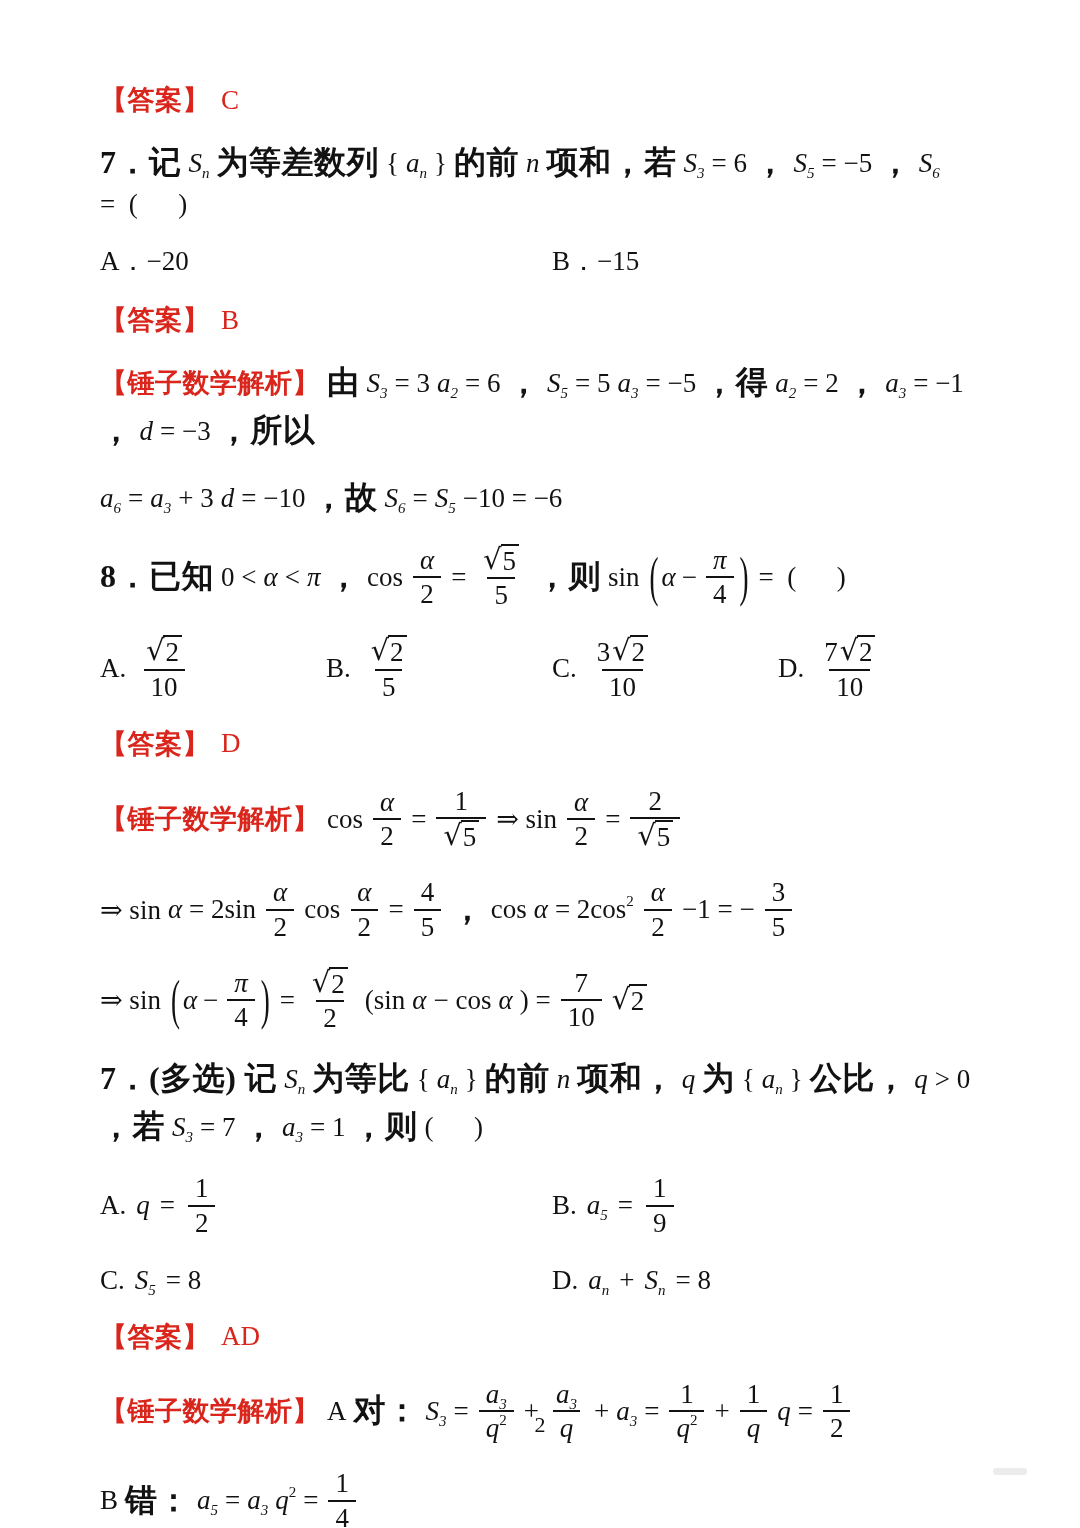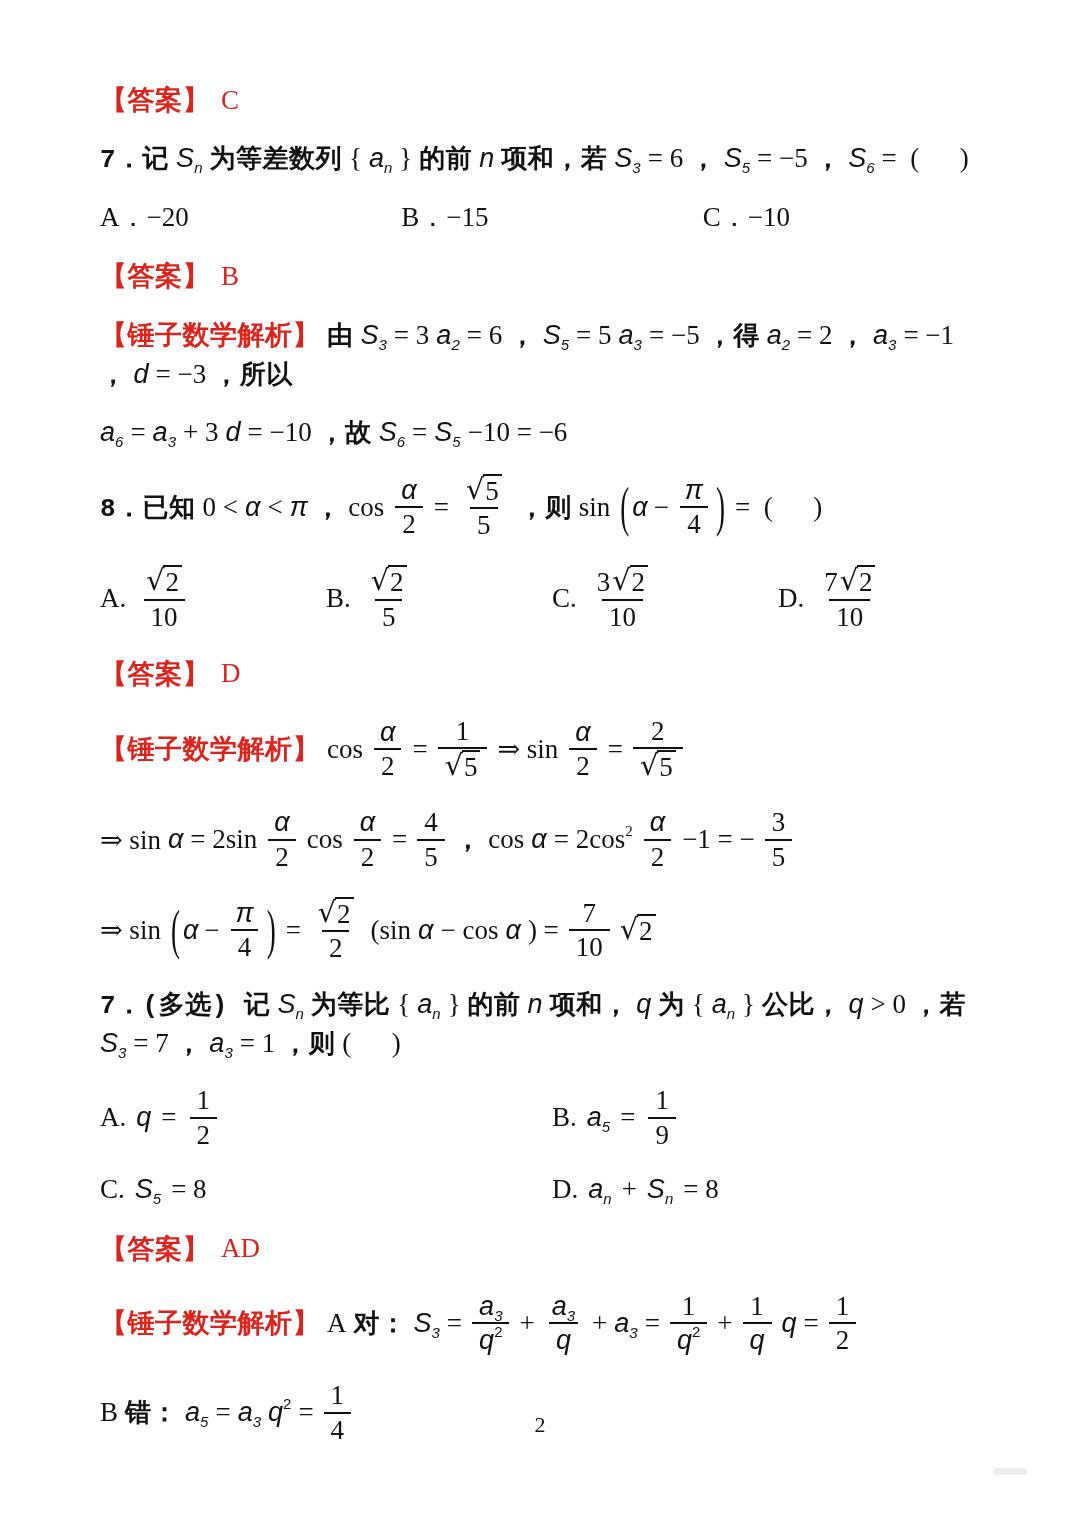--- a/index.html
+++ b/index.html
@@ -11,23 +11,23 @@
     color:var(--ink); font-size:27px; position:relative;
   }
   .page { position:relative; width:1080px; height:1528px; padding:82px 100px 0 100px; }
 
   .line { display:flex; flex-wrap:wrap; align-items:center; column-gap:7px; row-gap:4px;
           margin-bottom:23px; min-height:34px; }
   .line.question { margin-top:4px; }
 
   
   .mw { font-family:"Liberation Serif","DejaVu Serif",serif; white-space:pre; }
-  .mv { font-family:Liberation Sans, sans-serif; font-style:italic; white-space:pre; }
-  .mc { font-family:Liberation Mono, monospace; font-weight:600;
-        font-size:26px; white-space:pre; letter-spacing:0.5px; }
+  .mv { font-family:Liberation Serif, serif; font-style:italic; white-space:pre; }
+  .mc { font-family:Liberation Serif, serif; font-weight:600;
+        font-size:32px; white-space:pre; letter-spacing:0.5px; }
   .rlabel, .alabel {
         font-family:"Liberation Sans","DejaVu Sans",sans-serif; font-weight:700;
         color:var(--red); font-size:27px; white-space:pre; letter-spacing:0.5px; }
   .avalue { color:var(--red); font-family:"Liberation Serif","DejaVu Serif",serif;
         font-size:27px; margin-left:4px; }
 
   sub.msub { font-size:15px; line-height:0; vertical-align:-6px; }
   sup.msup { font-size:15px; line-height:0; vertical-align:12px; font-style:normal; }
 
   .frac { display:inline-flex; flex-direction:column; align-items:center;
@@ -40,21 +40,21 @@
   .rad  { font-family:"DejaVu Sans",sans-serif; font-size:1.06em; line-height:1.05;
           margin-right:-1px; }
   .sqarg{ border-top:2px solid var(--ink); padding:0 3px 0 2px; line-height:1.12;
           display:inline-flex; column-gap:2px; }
 
   .paren { display:inline-flex; align-items:center; }
   .pbig  { font-size:27px; transform:scaleY(2.05); line-height:1; padding:0 3px;
            font-family:"Liberation Serif",serif; }
   .pinner{ display:inline-flex; align-items:center; column-gap:6px; }
 
-  .options { display:flex; width:100%; align-items:flex-start;gap:24px; }
+  .options { display:flex; width:100%; align-items:flex-end;gap:24px; }
   .opt { flex:1; display:flex; align-items:center; column-gap:10px; }
 
   .pageno { position:absolute; left:0; top:1412px; width:100%; text-align:center;
             font-size:22px; font-family:"Liberation Serif",serif; }
   .smudge { position:absolute; left:993px; top:1468px; width:34px; height:7px;
             background:#ececec; border-radius:3px; }
 </style>
 </head>
 <body>
 
@@ -82,23 +82,20 @@
         <span class="mc">，</span>
         <span class="mv">S<sub class="msub">6</sub></span>
         <span class="mw">=  (      )</span>
       </div>
       <div class="line options cols4">
         <span class="opt">
           <span class="mw">A．−20</span>
         </span>
         <span class="opt">
           <span class="mw">B．−15</span>
-        </span>
-        <span class="opt">
-          <span class="mw">C．−10</span>
         </span>
       </div>
       <div class="line answer-line">
         <span class="alabel">【答案】</span>
         <span class="avalue">B</span>
       </div>
       <div class="line flow">
         <span class="rlabel">【锤子数学解析】</span>
         <span class="mc">由</span>
         <span class="mv">S<sub class="msub">3</sub></span>

